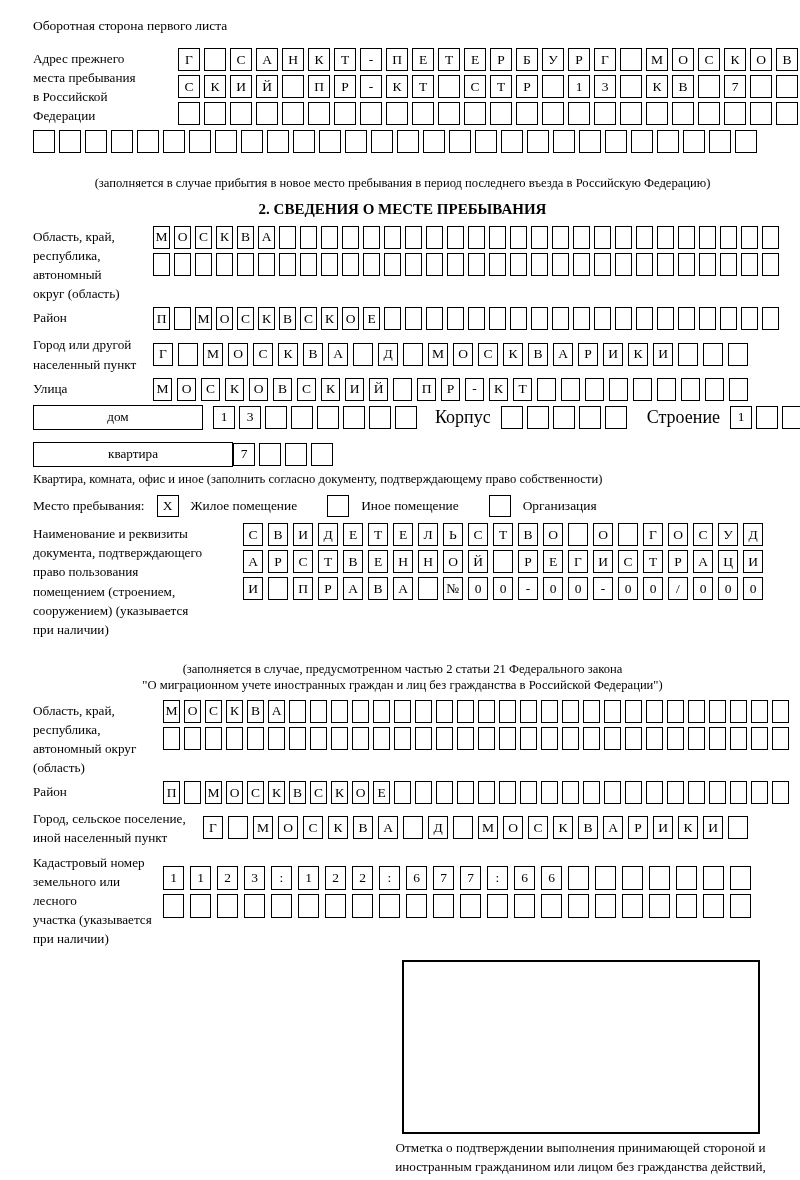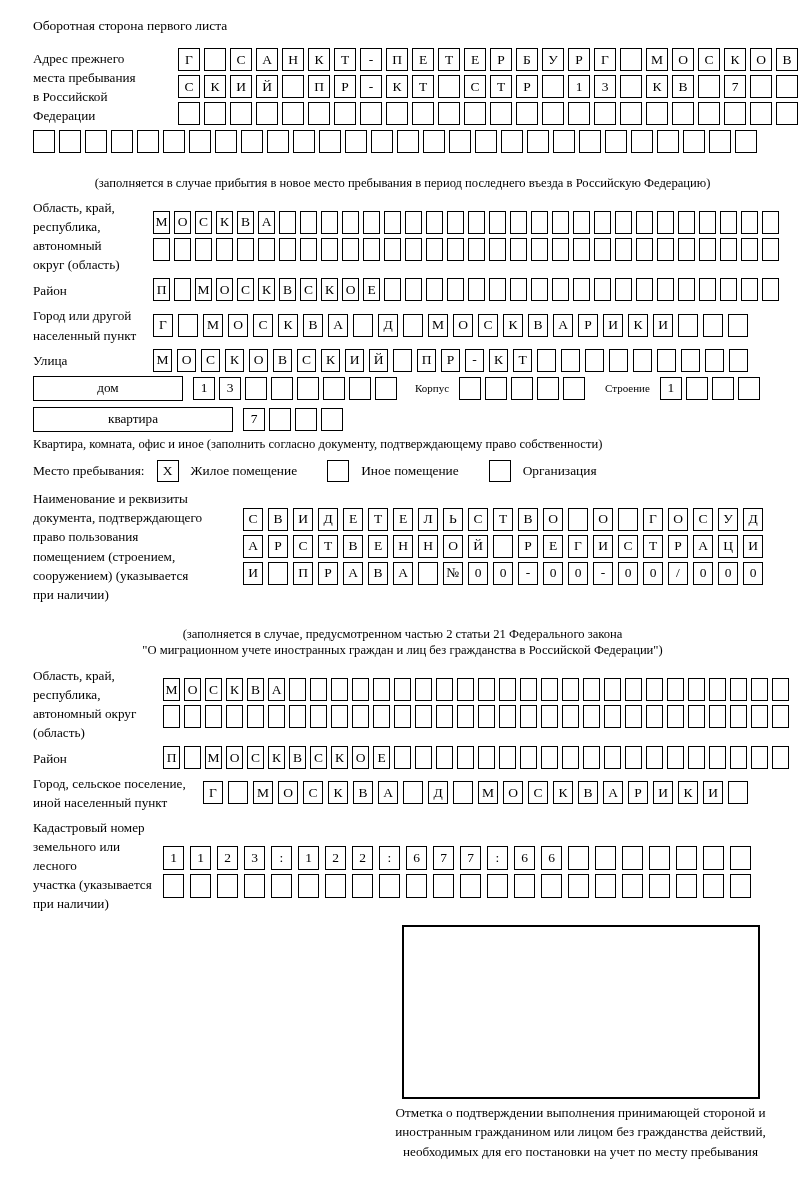--- a/index.html
+++ b/index.html
@@ -4,21 +4,21 @@
 <style>
   * { box-sizing: border-box; margin: 0; padding: 0; }
   html, body { background: #fff; }
   body {
     width: 800px; height: 1180px; overflow: hidden;
     font-family: "Liberation Serif", serif; color: #000;
   }
   .page { padding: 10px 28px 0 33px; }
   .corner { text-align: left; font-size: 13.5px; padding: 8px 24px 14px 0; }
 
-  .frow { display: flex; align-items: center; margin-bottom: 4px; }
+  .frow { display: flex; align-items: flex-start; margin-bottom: 4px; }
   .frow.vcenter { align-items: center; }
   .flabel { font-size: 13.2px; line-height: 1.45; flex: none; white-space: pre-line; padding-top: 1px; }
   .w145 { width: 145px; } .w120 { width: 120px; } .w130 { width: 130px; }
   .w170 { width: 170px; } .w210 { width: 210px; }
 
   .cellcol { display: flex; flex-direction: column; gap: 4px; }
   .cells { display: flex; gap: 4px; flex-wrap: nowrap; }
   .cell {
     flex: none; border: 1.6px solid #000; height: 23px; width: 22px;
     display: flex; align-items: center; justify-content: center;
@@ -33,23 +33,23 @@
   .note { font-size: 12.6px; line-height: 1.3; margin: 2px 0 6px 0; }
   .note.center { text-align: center; margin-top: 22px; }
 
   .sec-title { font-size: 15px; font-weight: bold; text-align: center; margin: 10px 0 8px 0; }
   .sub-title { font-size: 14px; font-weight: bold; text-align: center; margin: 14px 0 6px 0; }
 
   .labelbox {
     flex: none; border: 1.6px solid #000; height: 25px;
     display: flex; align-items: center; justify-content: center; font-size: 13.2px;
   }
-  .house-box { width: 150px; text-align: right; }
+  .house-box { width: 170px; text-align: right; }
   .apt-box { width: 200px; }
-  .inline-label { font-size: 11px; flex: none; align-self: center; }
+  .inline-label { font-size: 18px; flex: none; align-self: center; }
 
   .stay-row { display: flex; align-items: center; gap: 12px; font-size: 13.4px; margin-top: 8px; }
   .cbox {
     flex: none; width: 22px; height: 22px; border: 1.6px solid #000;
     display: flex; align-items: center; justify-content: center; font-size: 13.5px;
   }
   .opt-gap { margin-left: 18px; }
 
   .stamp-wrap { margin-left: 360px; width: 375px; margin-top: 12px; }
   .stamp-box { width: 358px; height: 174px; border: 2px solid #000; margin: 0 auto; }
@@ -175,20 +175,21 @@
       <div class="cell"></div>
       <div class="cell"></div>
       <div class="cell"></div>
       <div class="cell"></div>
       <div class="cell"></div>
       <div class="cell"></div>
       <div class="cell"></div>
     </div>
   <div class="note center">(заполняется в случае прибытия в новое место пребывания в период последнего въезда в Российскую Федерацию)</div>
 
+  <div class="sec-title">2. СВЕДЕНИЯ О МЕСТЕ ПРЕБЫВАНИЯ</div>
 
   <div class="frow">
     <div class="flabel w120">Область, край,
 республика,
 автономный
 округ (область)</div>
     <div class="cellcol">
       <div class="cells cw17">
           <div class="cell">М</div>
           <div class="cell">О</div>
@@ -376,21 +377,21 @@
       </div>
     <span class="inline-label" style="margin-left:10px;">Строение</span>
     <div class="cells">
         <div class="cell">1</div>
         <div class="cell"></div>
         <div class="cell"></div>
         <div class="cell"></div>
       </div>
   </div>
 
-  <div class="frow vcenter" style="gap:10px; margin-top:6px;">
+  <div class="frow vcenter" style="gap:0; margin-top:12px;">
     <div class="labelbox apt-box">квартира</div>
     <div class="cells">
         <div class="cell">7</div>
         <div class="cell"></div>
         <div class="cell"></div>
         <div class="cell"></div>
       </div>
   </div>
   <div class="note">Квартира, комната, офис и иное (заполнить согласно документу, подтверждающему право собственности)</div>
 

